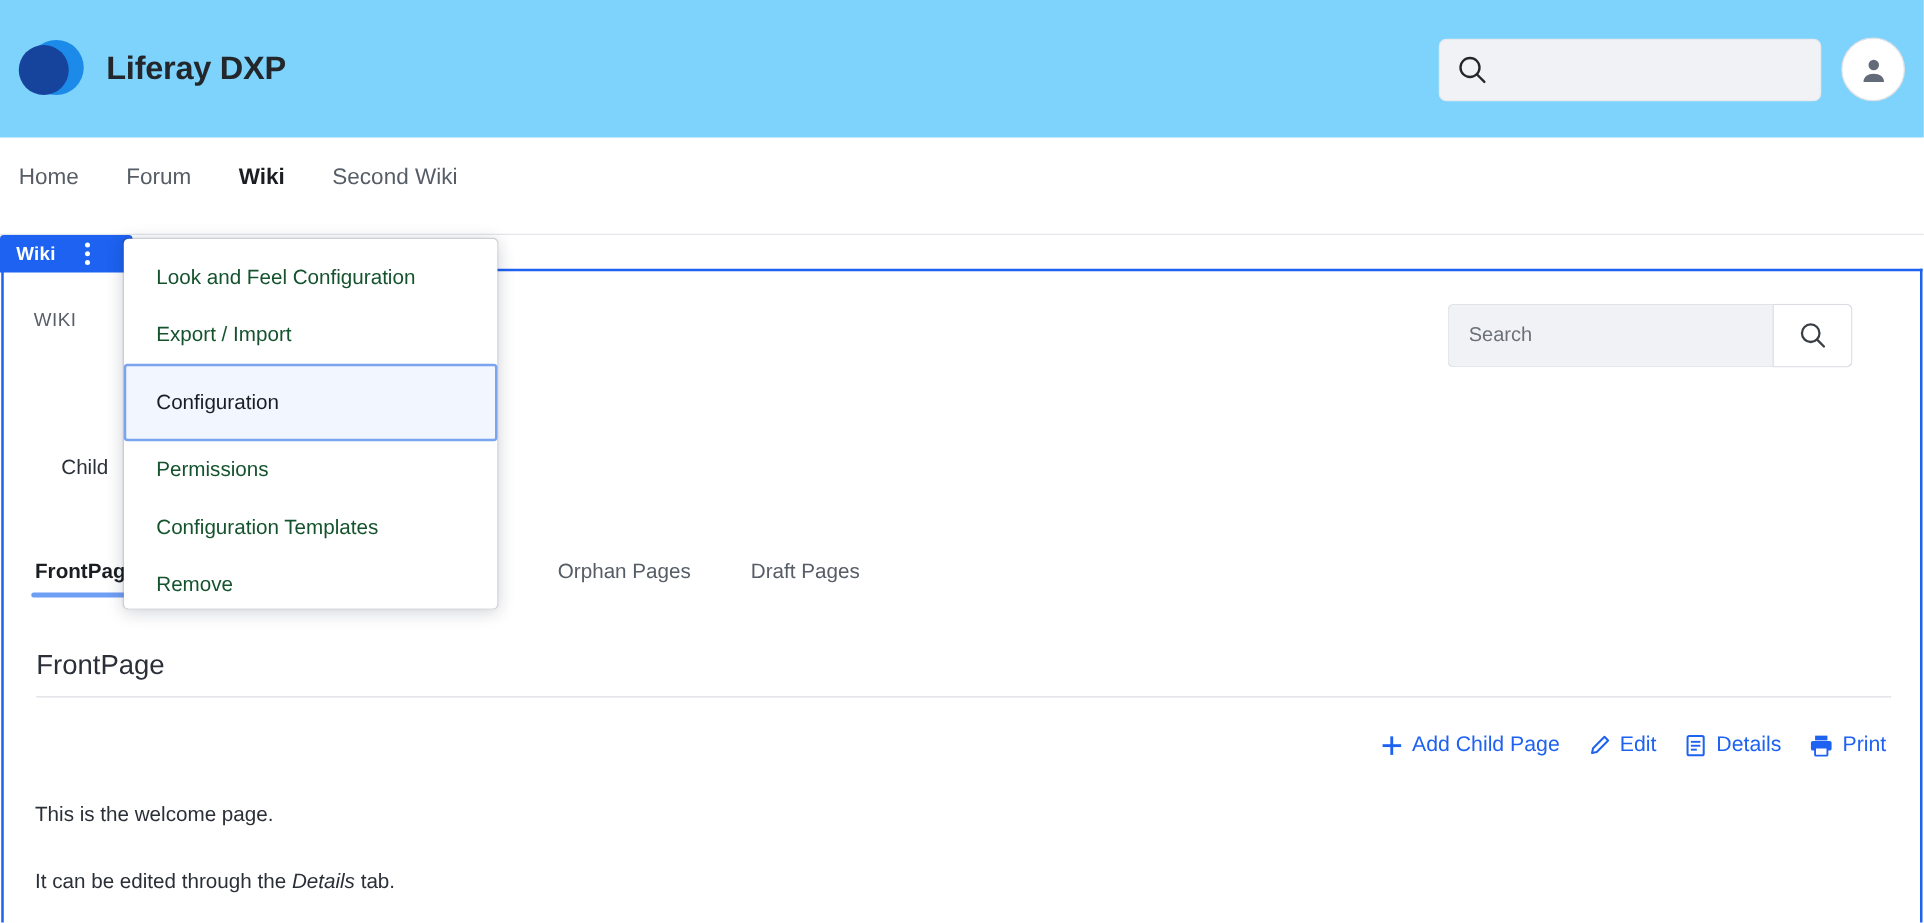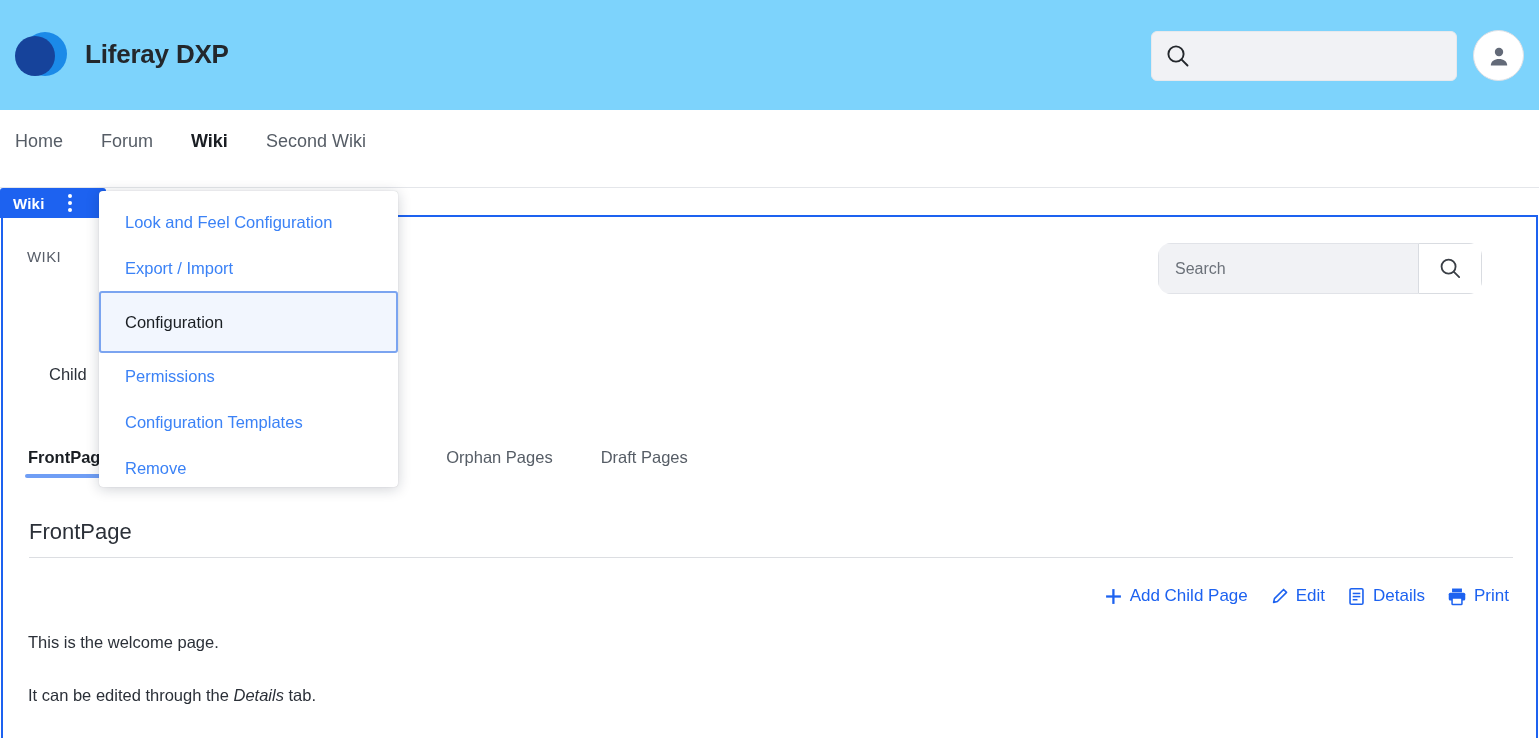--- a/index.html
+++ b/index.html
@@ -129,21 +129,21 @@
 
   .breadcrumb-wiki {
     position: absolute; left: 24px; top: 31px;
     font-size: 15px; color: #585e69; letter-spacing: .4px;
   }
 
   .panel-search {
     position: absolute; right: 54px; top: 26px;
     display: flex; align-items: stretch;
     width: 324px; height: 51px;
-    border-radius: 13px;
+    border-radius: 0;
     overflow: hidden;
   }
   .panel-search input {
     flex: 1;
     border: 1px solid #e1e3e8; border-right: none;
     border-radius: 5px 0 0 5px;
     background: #f1f2f5;
     outline: none;
     font-family: "Liberation Sans", sans-serif;
     font-size: 16px; color: #3a3f46;
@@ -202,40 +202,40 @@
     display: flex; align-items: center; gap: 7px;
     color: #1d62f0; font-size: 17px; cursor: pointer;
     white-space: nowrap;
   }
 
   .article-body {
     position: absolute; left: 25px; top: 415px;
     width: 1400px;
   }
   .article-body p {
-    margin: 0 0 32px 0;
+    margin: 10px 0 32px 0;
     font-size: 16.5px; color: #2b3038; line-height: 1.3;
   }
   .article-body em { font-style: italic; }
 
   
   .dropdown-menu {
     position: absolute; left: 99px; top: 191px;
     width: 299px; height: 296px;
     background: #ffffff;
     border-radius: 4px;
     box-shadow: 0 2px 14px rgba(15,25,45,0.20), 0 0 1px rgba(15,25,45,0.25);
     padding: 8px 0;
     z-index: 60;
   }
   .menu-item {
     height: 46px;
     display: flex; align-items: center;
     padding: 0 26px;
-    font-size: 16.5px; color: #3b82f6;
+    font-size: 16.5px; color: #14532d;
     cursor: pointer;
     white-space: nowrap;
   }
   .menu-item.focused {
     color: #1a1e23;
     background: #f2f6fe;
     border: 2px solid #7ba4f0;
     border-radius: 3px;
     height: 62px;
     padding: 0 24px;

